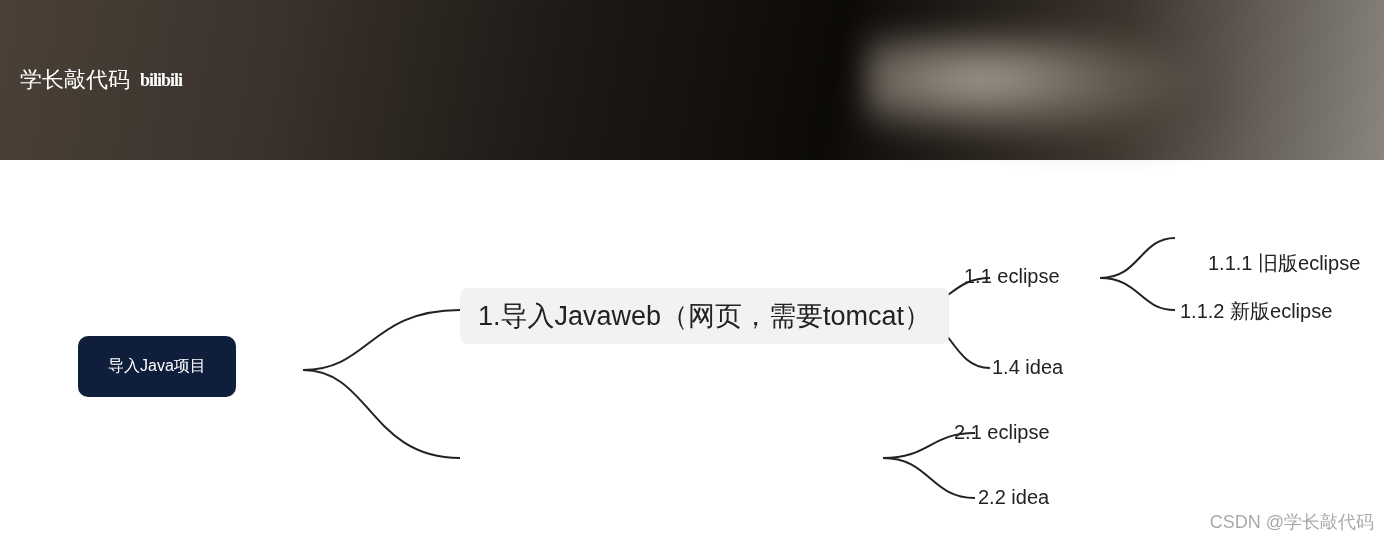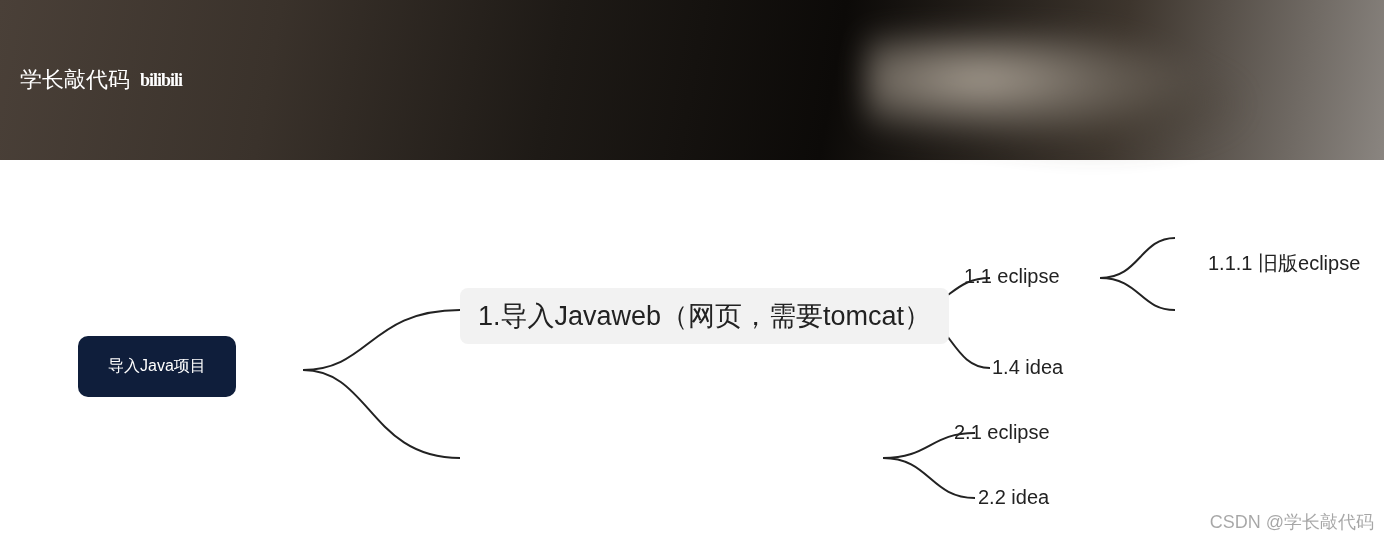--- a/index.html
+++ b/index.html
@@ -122,18 +122,19 @@
   </svg>
 
   <div class="node root" style="left:78px; top:176px;">导入Java项目</div>
 
   <div class="node" style="left:460px; top:128px;">1.导入Javaweb（网页，需要tomcat）</div>
 
   <div class="leaf" style="left:964px; top:105px;">1.1 eclipse</div>
   <div class="leaf" style="left:992px; top:196px;">1.4 idea</div>
 
   <div class="leaf" style="left:1208px; top:66px;margin-top:24px;">1.1.1 旧版eclipse</div>
+  <div class="leaf" style="left:1180px; top:138px;">1.1.2 新版eclipse</div>
 
   <div class="leaf" style="left:954px; top:261px;">2.1 eclipse</div>
   <div class="leaf" style="left:978px; top:326px;">2.2 idea</div>
 </div>
 
 <div class="watermark">CSDN @学长敲代码</div>
 
 </body></html>

